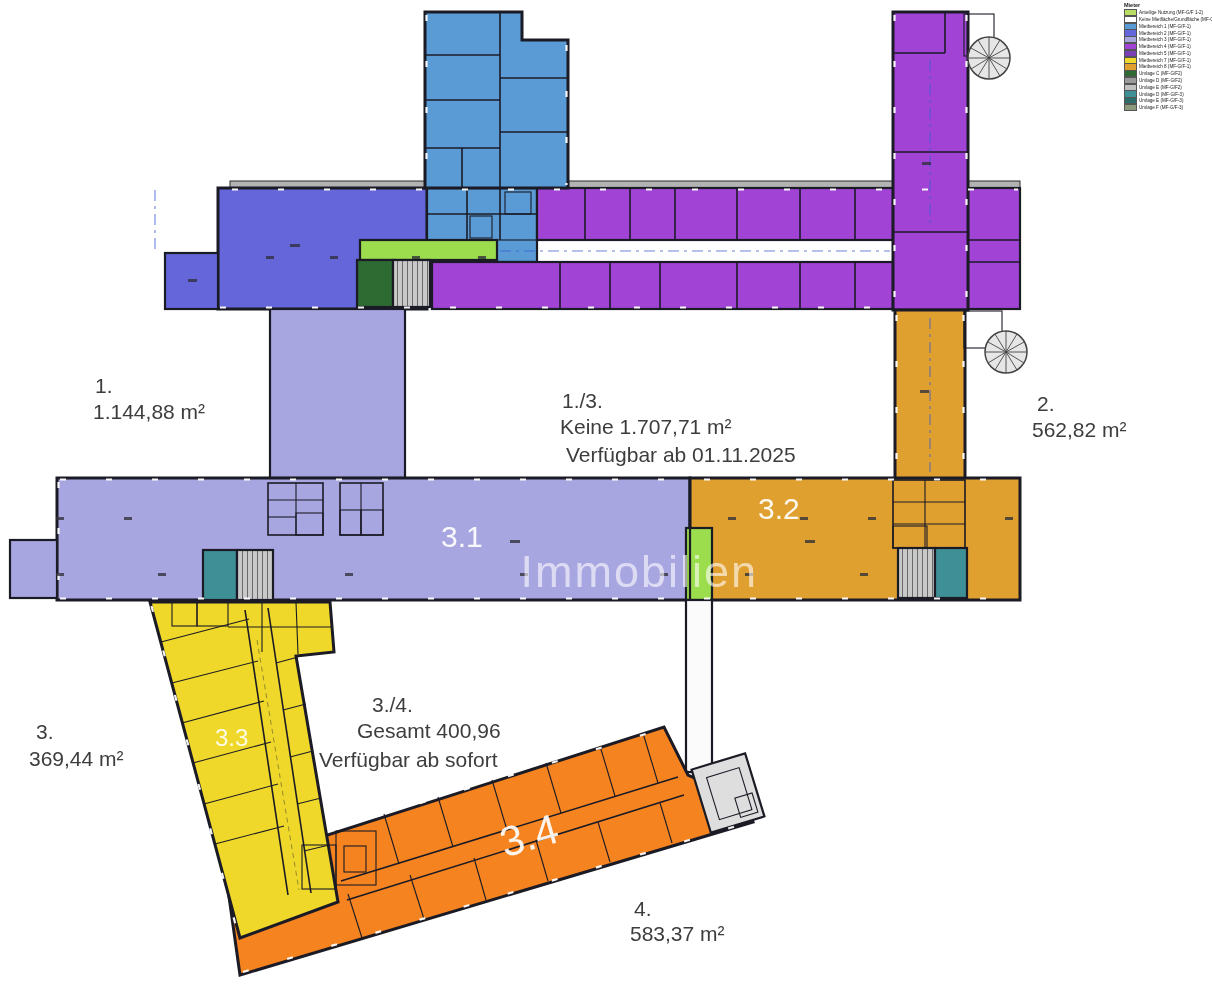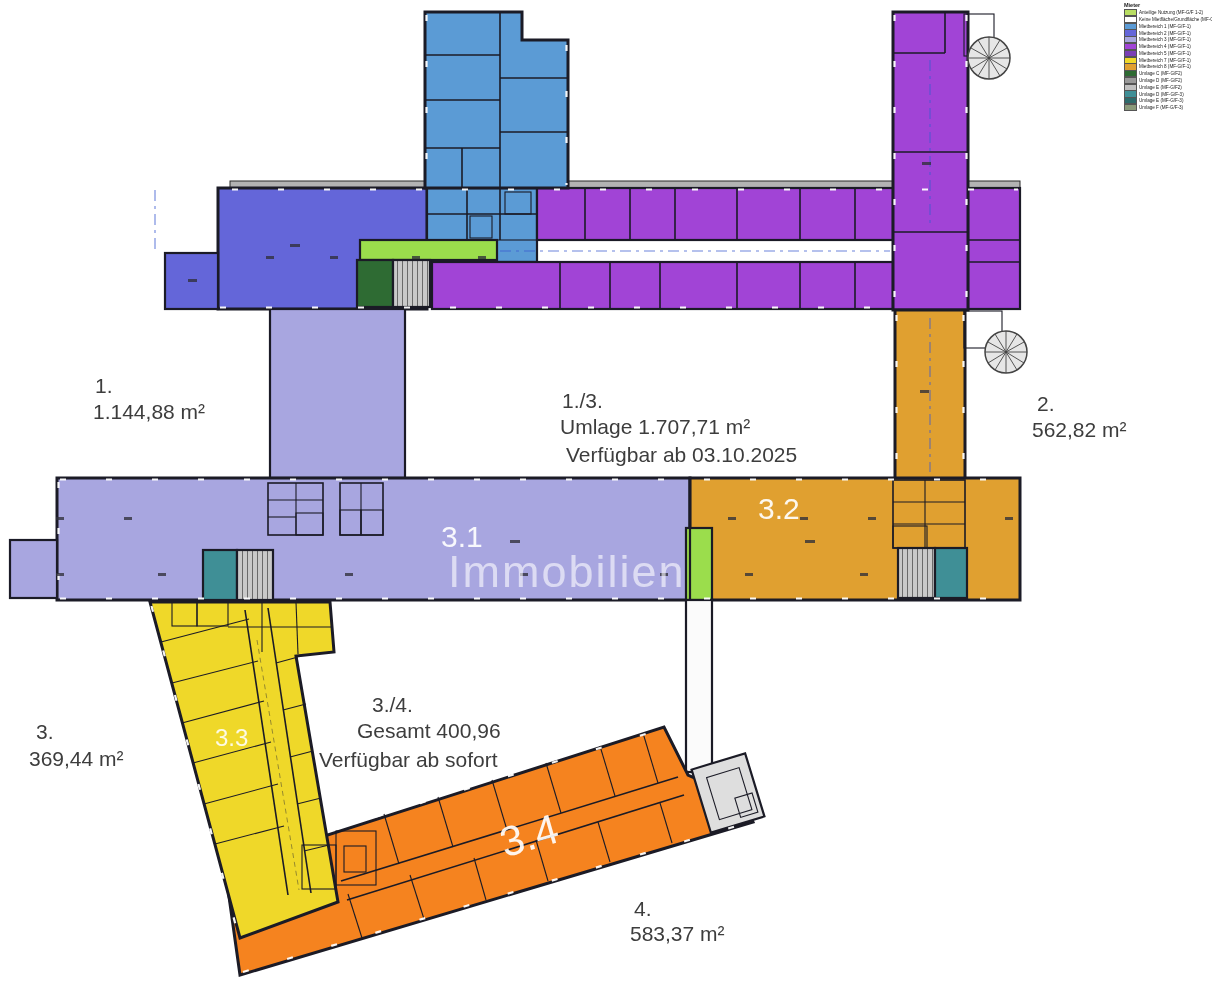--- a/index.html
+++ b/index.html
@@ -19,21 +19,21 @@
   .cdash{stroke:#3b5bd0;stroke-width:1.1;stroke-dasharray:11 5 3 5;fill:none;opacity:.75}
   .mark{fill:#2f2f3a;opacity:.78}
   
   .lbl{position:absolute;font-size:21px;color:#3d3d3d;white-space:nowrap;line-height:1.1;}
   .sect{position:absolute;color:rgba(255,255,255,.92);font-size:30px;white-space:nowrap;}
   .s33{font-size:24px;color:rgba(255,255,255,.88)}
   .s34{font-size:42px;transform:rotate(-16deg);}
   .wm1{position:absolute;left:448px;top:448px;width:310px;text-align:center;
        font-family:"Liberation Serif",serif;font-size:100px;color:rgba(255,255,255,.62);
        letter-spacing:4px;}
-  .wm2{position:absolute;left:448px;top:546px;width:310px;text-align:left;
+  .wm2{position:absolute;left:448px;top:546px;width:310px;text-align:right;
        font-family:"Liberation Sans",sans-serif;font-size:45px;color:rgba(255,255,255,.6);
        letter-spacing:2px;font-weight:300;}
   
   #legend{position:absolute;left:1124px;top:2px;width:86px;}
   #legend .lg-title{font-size:5.5px;font-weight:bold;color:#222;margin-bottom:2px;}
   .lg-row{display:flex;align-items:center;margin-bottom:1.4px;height:5.4px;}
   .lg-chip{display:inline-block;width:11px;height:5.2px;border:0.5px solid #555;
            margin-right:2px;flex:0 0 auto;}
   .lg-label{font-size:4.6px;color:#222;white-space:nowrap;}
 </style>
@@ -297,22 +297,22 @@
 
 <div class="sect" style="left:441px;top:520px">3.1</div>
 <div class="sect" style="left:758px;top:492px">3.2</div>
 <div class="sect s33" style="left:215px;top:724px">3.3</div>
 <div class="sect s34" style="left:500px;top:812px">3.4</div>
 
 <div class="lbl" style="left:95px;top:374px">1.</div>
 <div class="lbl" style="left:93px;top:400px">1.144,88 m²</div>
 
 <div class="lbl" style="left:562px;top:389px">1./3.</div>
-<div class="lbl" style="left:560px;top:415px">Umlage 1.707,71 m²</div>
-<div class="lbl" style="left:566px;top:443px">Verfügbar ab 03.10.2025</div>
+<div class="lbl" style="left:560px;top:415px">Keine 1.707,71 m²</div>
+<div class="lbl" style="left:566px;top:443px">Verfügbar ab 01.11.2025</div>
 
 <div class="lbl" style="left:1037px;top:392px">2.</div>
 <div class="lbl" style="left:1032px;top:418px">562,82 m²</div>
 
 <div class="lbl" style="left:36px;top:720px">3.</div>
 <div class="lbl" style="left:29px;top:747px">369,44 m²</div>
 
 <div class="lbl" style="left:372px;top:693px">3./4.</div>
 <div class="lbl" style="left:357px;top:719px">Gesamt 400,96</div>
 <div class="lbl" style="left:319px;top:748px">Verfügbar ab sofort</div>

